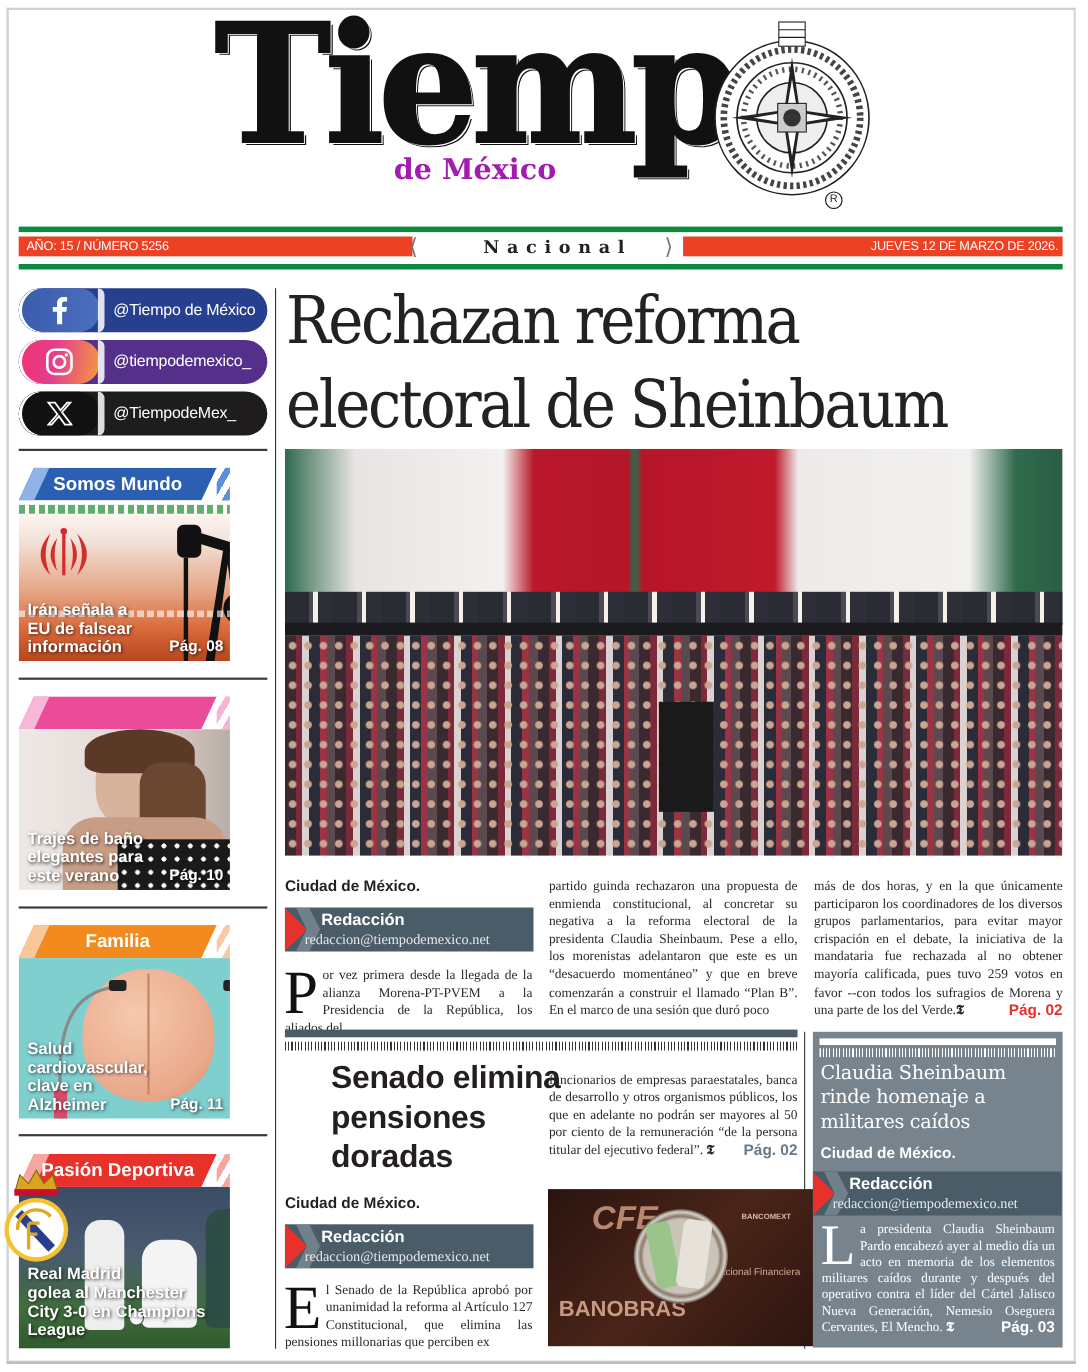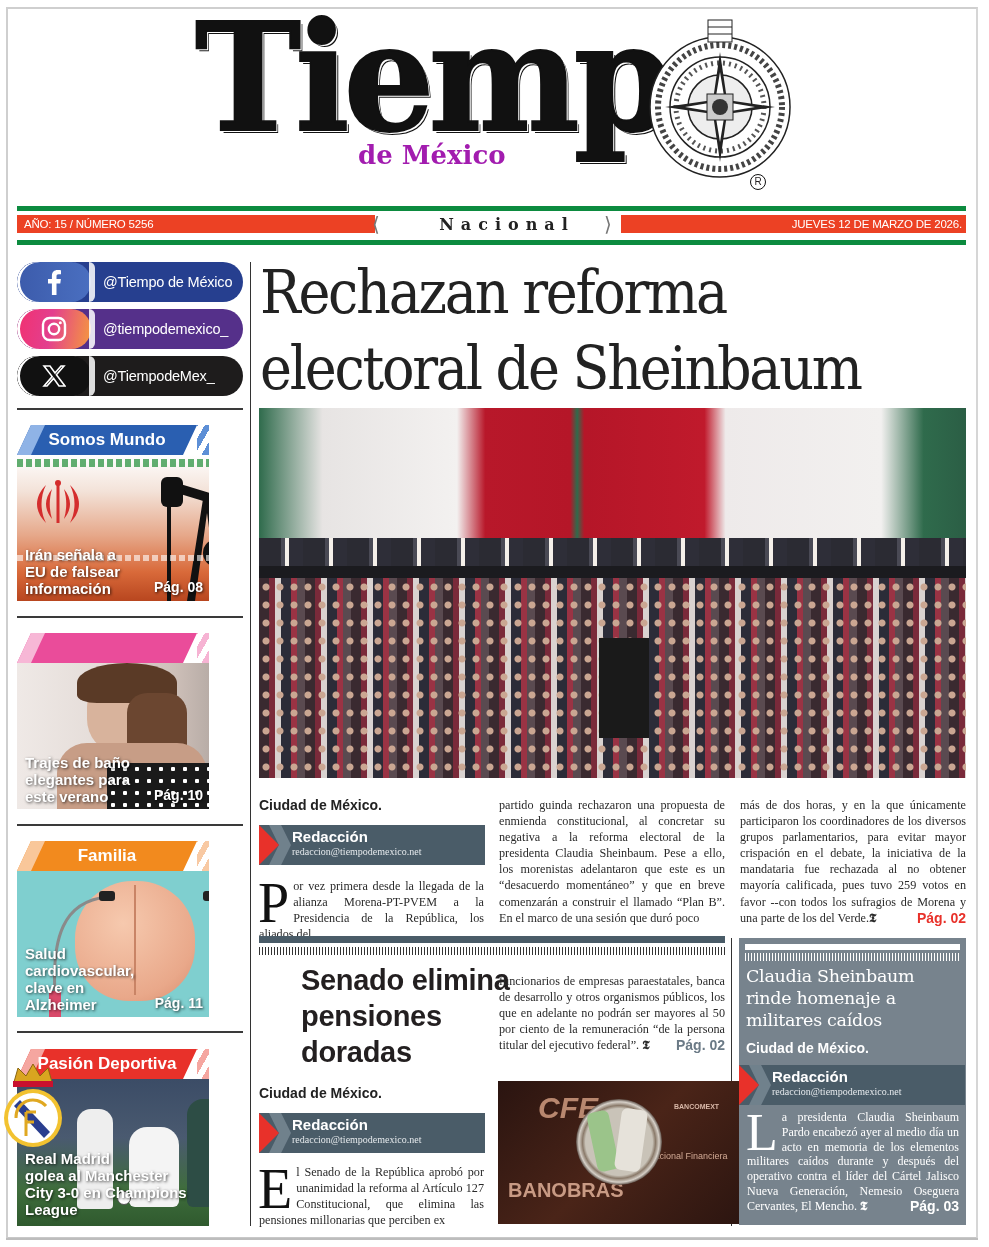--- a/index.html
+++ b/index.html
@@ -52,21 +52,21 @@
   
   .vline { position: absolute; width: 1px; background: #333; }
   .headline { position: absolute; left: 260px; top: 254px; width: 710px; font-family: "DejaVu Serif", serif; font-size: 60px; line-height: 76px; letter-spacing: -2.5px; color: #222; transform: scaleX(0.9); transform-origin: left top; white-space: nowrap; }
   .hero { position: absolute; left: 259px; top: 408px; width: 707px; height: 370px; overflow: hidden; }
 
   .dateline { position: absolute; font-weight: bold; font-size: 14px; color: #222; }
   .byline { position: absolute; width: 226px; height: 40px; background: #4a5c68; }
   .byline .arrow { position: absolute; left: 0; top: 0; width: 20px; height: 40px; background: #e8312a; clip-path: polygon(0 0, 100% 50%, 0 100%); }
   .byline .arrow-shadow { position: absolute; left: 10px; top: 0; width: 22px; height: 40px; background: #8a9aa5; clip-path: polygon(0 0, 55% 0, 100% 50%, 55% 100%, 0 100%, 45% 50%); opacity: 0.6; }
   .byline .name { position: absolute; left: 33px; top: 3px; color: #fff; font-weight: bold; font-size: 15px; text-align: center; }
-  .byline .email { position: absolute; left: 33px; top: 21px; color: #e5e9ec; font-family: "Liberation Serif", serif; font-size: 10px; }
+  .byline .email { position: absolute; left: 18px; top: 21px; color: #e5e9ec; font-family: "Liberation Serif", serif; font-size: 13px; }
 
   .body-text { position: absolute; font-family: "Liberation Serif", serif; font-size: 12.2px; line-height: 16.1px; color: #2a2a2a; text-align: justify; hyphens: auto; }
   .dropcap { float: left; font-family: "Liberation Serif", serif; font-size: 56px; line-height: 46px; margin: 2px 4px 0 -1px; color: #111; }
 
   .pag-red { color: #e8312a; font-family: "Liberation Sans", sans-serif; font-weight: bold; font-size: 14px; float: right; }
   .pag-gray { color: #6b7a86; font-family: "Liberation Sans", sans-serif; font-weight: bold; font-size: 14px; float: right; }
   .tmark { font-family: "DejaVu Serif", serif; font-weight: bold; font-size: 12px; }
 
   .section-rule { position: absolute; left: 259px; top: 936px; width: 466px; height: 7px; background: #4a5c68; }
   .ticks { position: absolute; height: 8px; background: repeating-linear-gradient(90deg, #333 0 1px, transparent 1px 3px); }

